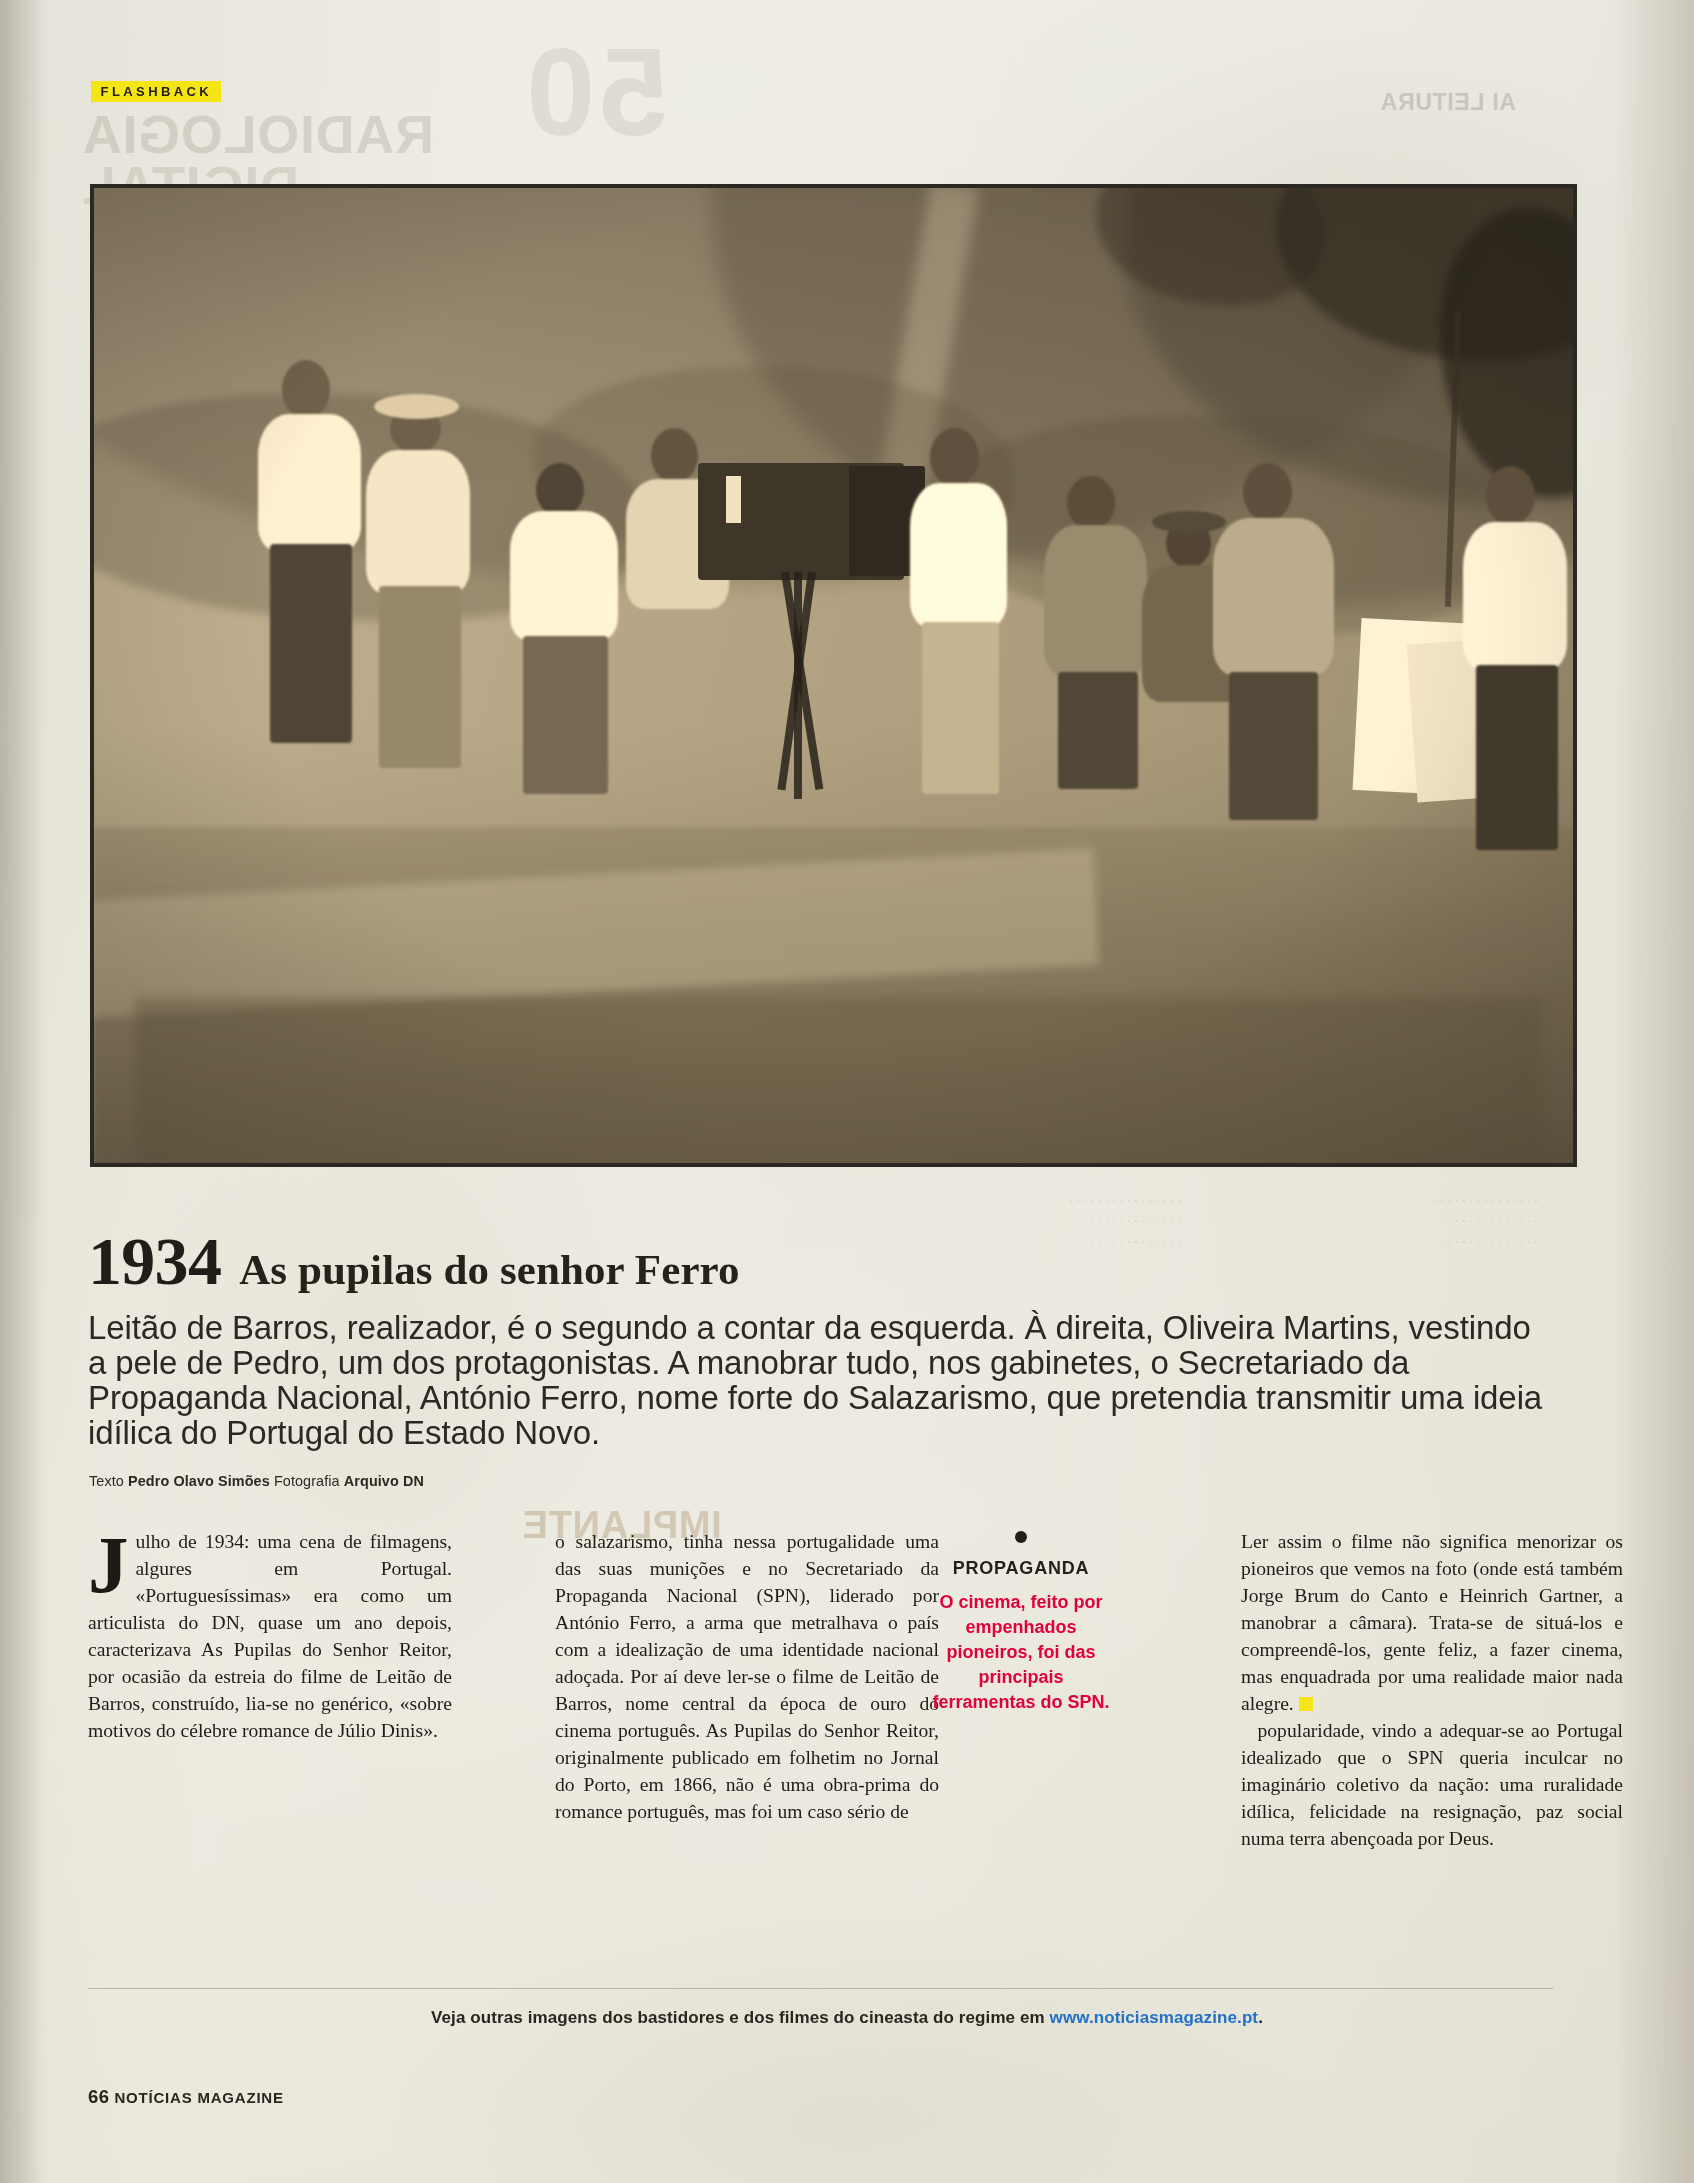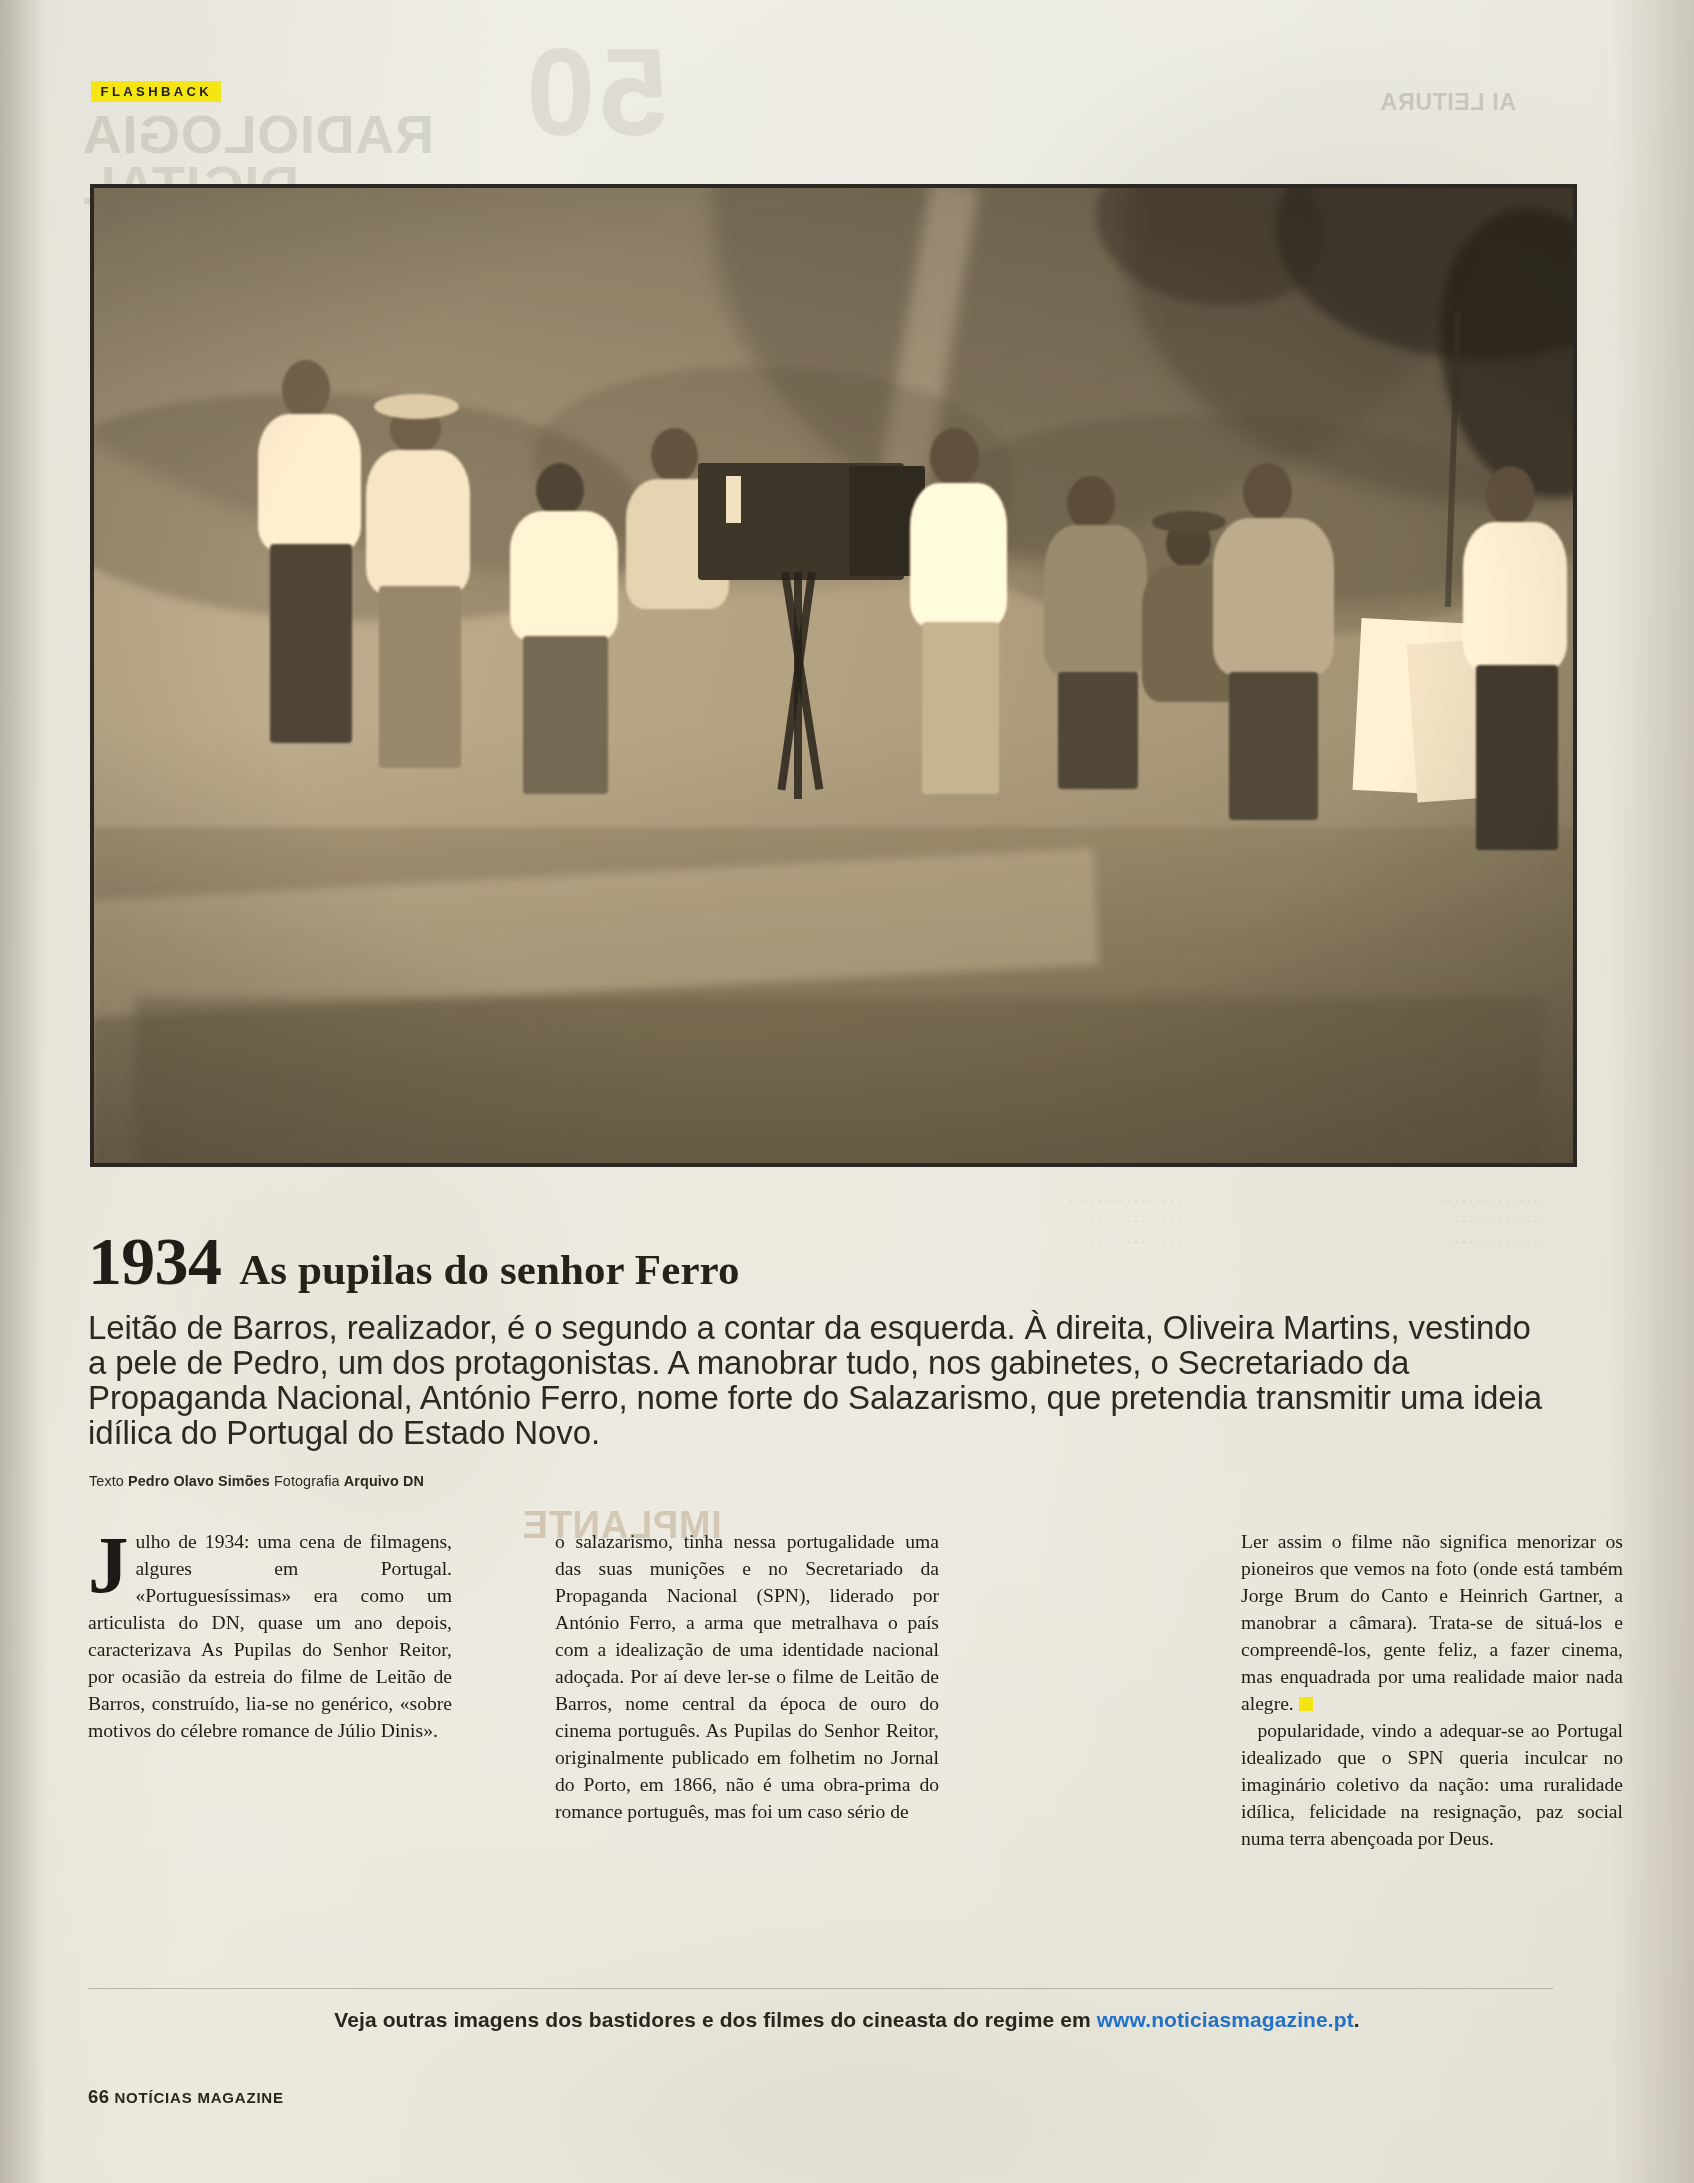--- a/index.html
+++ b/index.html
@@ -270,21 +270,21 @@
     background: rgba(90,85,70,0.35);
   }
   .footer-note {
     position: absolute;
     top: 2008px;
     left: 0;
     width: 1694px;
     text-align: center;
     font-family: "Liberation Sans", sans-serif;
     font-weight: 700;
-    font-size: 21px;
+    font-size: 17px;
     color: #2a251d;
     letter-spacing: 0.1px;
   }
   .footer-note a {
     color: #2171c7;
     text-decoration: none;
   }
   .folio {
     position: absolute;
     left: 88px;
@@ -436,20 +436,25 @@
     <div class="col col-2">
       <p>o salazarismo, tinha nessa portugalidade uma das suas munições e no Secretariado da Propaganda Nacional (SPN), liderado por António Ferro, a arma que metralhava o país com a idealização de uma identidade nacional adoçada. Por aí deve ler-se o filme de Leitão de Barros, nome central da época de ouro do cinema português. As Pupilas do Senhor Reitor, originalmente publicado em folhetim no Jornal do Porto, em 1866, não é uma obra-prima do romance português, mas foi um caso sério de</p>
     </div>
 
     <div class="col col-3">
       <p><span>Ler assim o filme não significa menorizar os pioneiros que vemos na foto (onde está também Jorge Brum do Canto e Heinrich Gartner, a manobrar a câmara). Trata-se de situá-los e compreendê-los, gente feliz, a fazer cinema, mas enquadrada por uma realidade maior nada alegre.</span><span class="endmark"></span></p>
       <p>popularidade, vindo a adequar-se ao Portugal idealizado que o SPN queria inculcar no imaginário coletivo da nação: uma ruralidade idílica, felicidade na resignação, paz social numa terra abençoada por Deus.</p>
     </div>
   </div>
 
+  <div class="pull">
+    <div class="dot"></div>
+    <div class="kicker">PROPAGANDA</div>
+    <div class="quote">O cinema, feito por empenhados pioneiros, foi das principais ferramentas do SPN.</div>
+  </div>
 
   <div class="footer-rule"></div>
   <div class="footer-note">
     <span>Veja outras imagens dos bastidores e dos filmes do cineasta do regime em </span><a href="#">www.noticiasmagazine.pt</a><span>.</span>
   </div>
   <div class="folio">
     <span class="num">66</span>
     <span class="mag">NOTÍCIAS MAGAZINE</span>
   </div>
 

